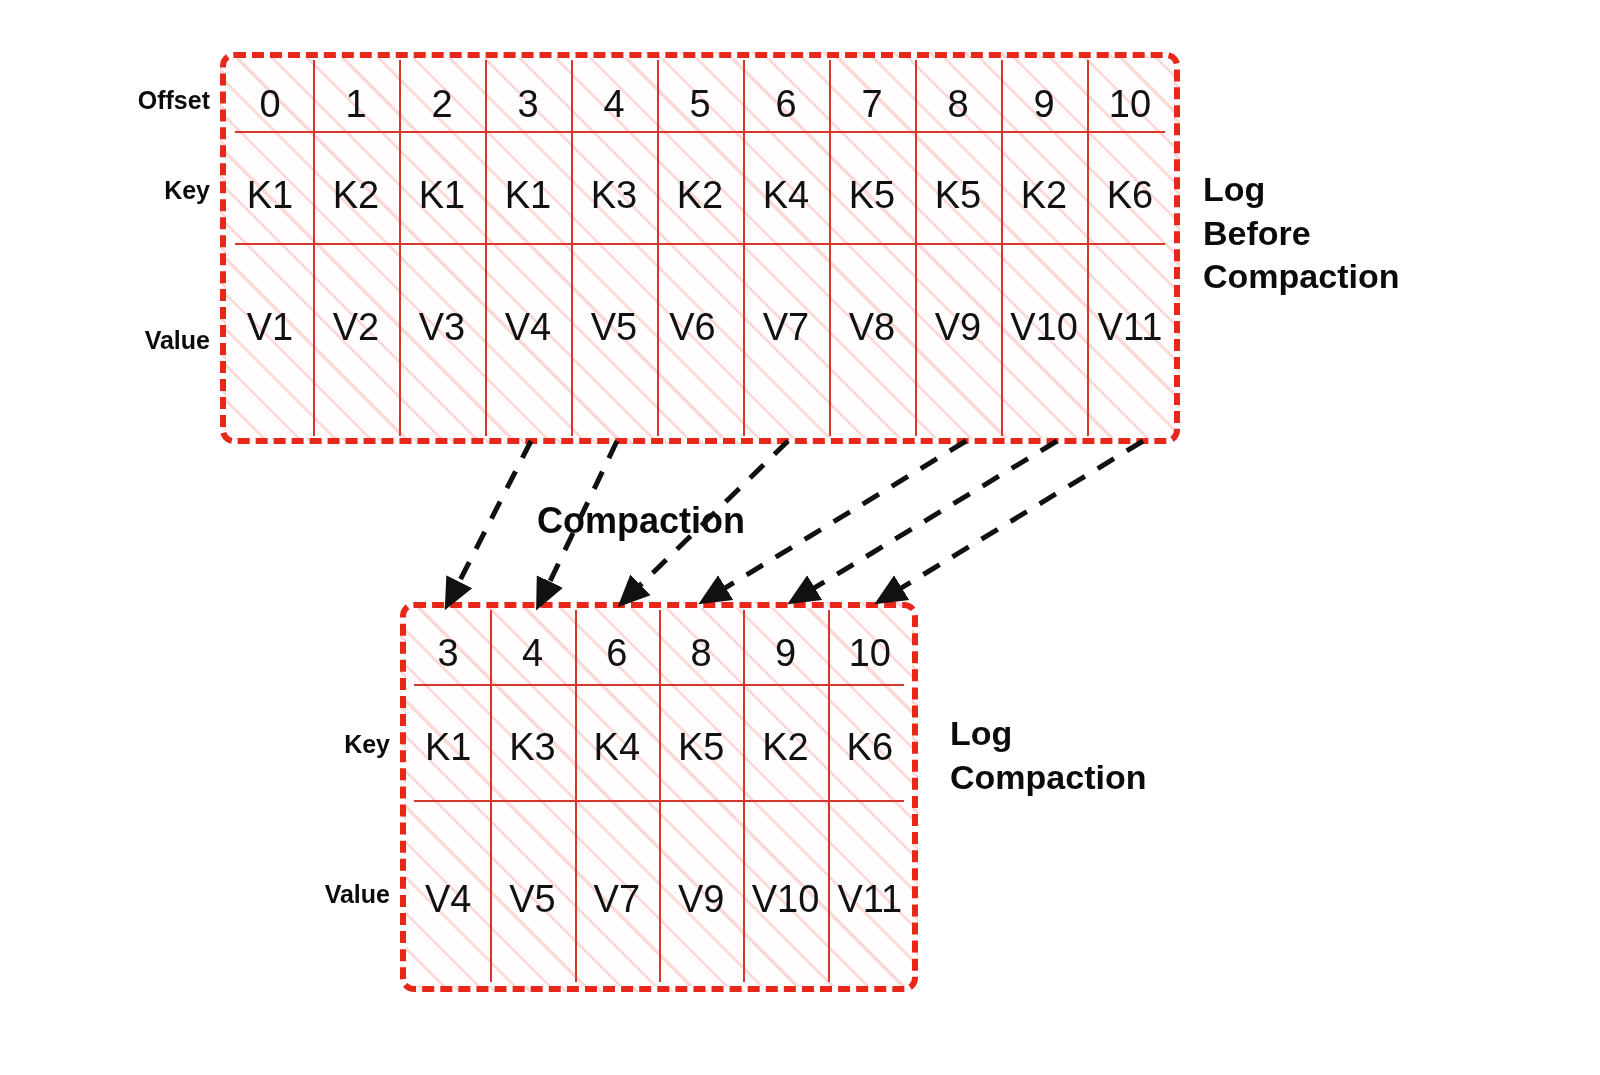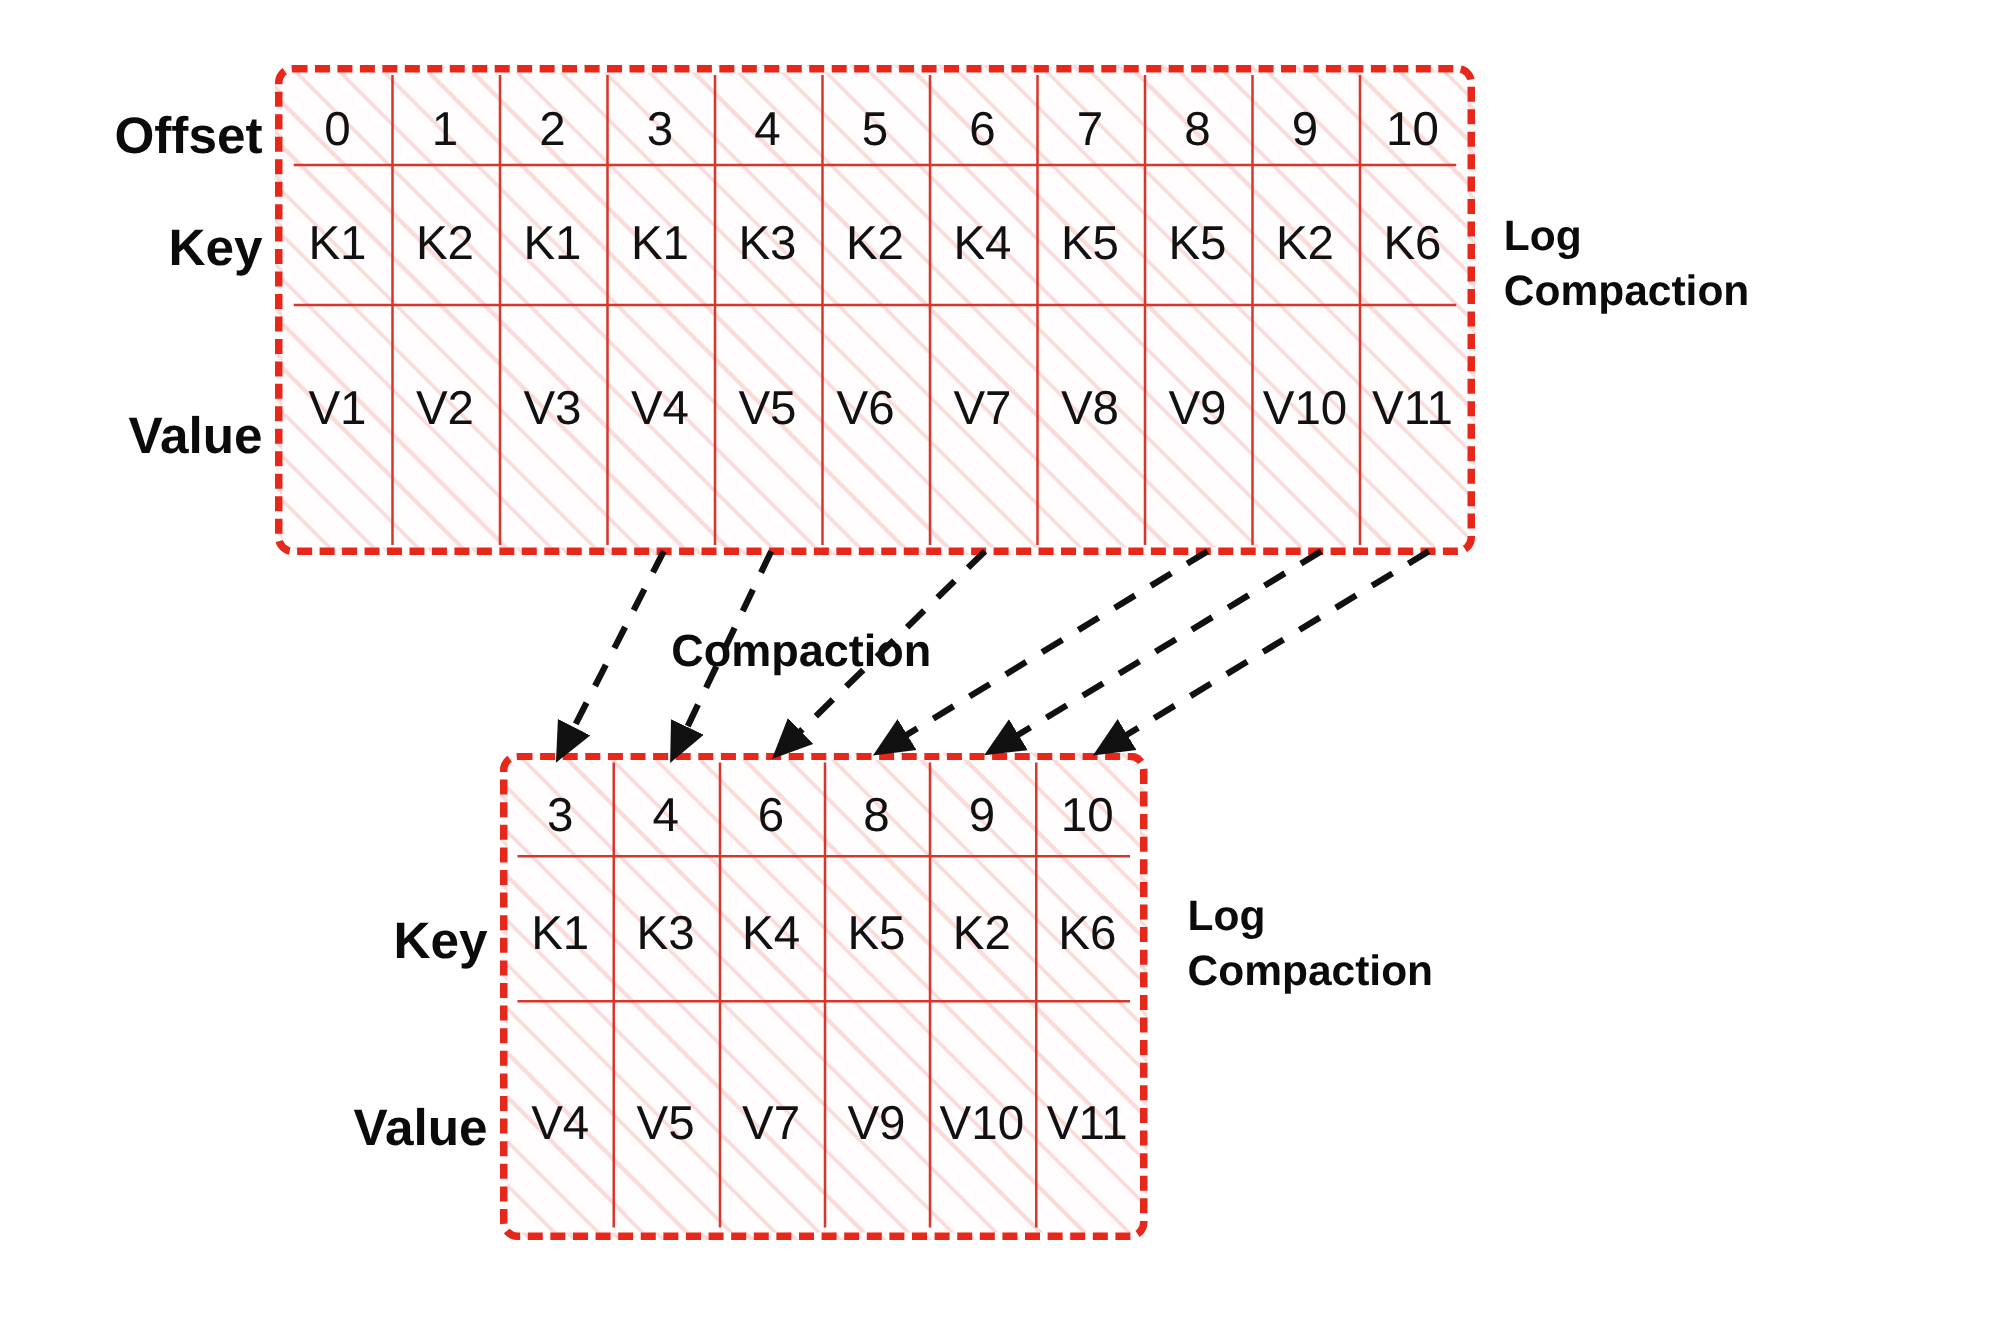--- a/index.html
+++ b/index.html
@@ -58,21 +58,21 @@
   .cell-bottom {
     font-size: 38px;
   }
 
   
   .row-label {
     position: absolute;
     text-align: right;
     color: #0b0b0b;
     font-weight: 700;
-    font-size: 41px;
+    font-size: 25px;
     white-space: nowrap;
     line-height: 1;
   }
 
   
   .side-caption {
     position: absolute;
     color: #0b0b0b;
     font-weight: 700;
     font-size: 34px;
@@ -106,20 +106,21 @@
 <div id="canvas">
 
   <div class="log-box" id="box-before" style="left:220px; top:52px; width:960px; height:392px;"></div>
 
   <div class="row-label" style="left:20px; top:88px; width:190px;">Offset</div>
   <div class="row-label" style="left:20px; top:178px; width:190px;">Key</div>
   <div class="row-label" style="left:20px; top:328px; width:190px;">Value</div>
 
   <div class="side-caption" style="left:1203px; top:168px;">
     <div>Log</div>
+    <div>Before</div>
     <div>Compaction</div>
   </div>
 
   <div class="log-box" id="box-after" style="left:400px; top:602px; width:518px; height:390px;"></div>
 
   <div class="row-label" style="left:190px; top:732px; width:200px;">Key</div>
   <div class="row-label" style="left:190px; top:882px; width:200px;">Value</div>
 
   <div class="side-caption" style="left:950px; top:712px;">
     <div>Log</div>

